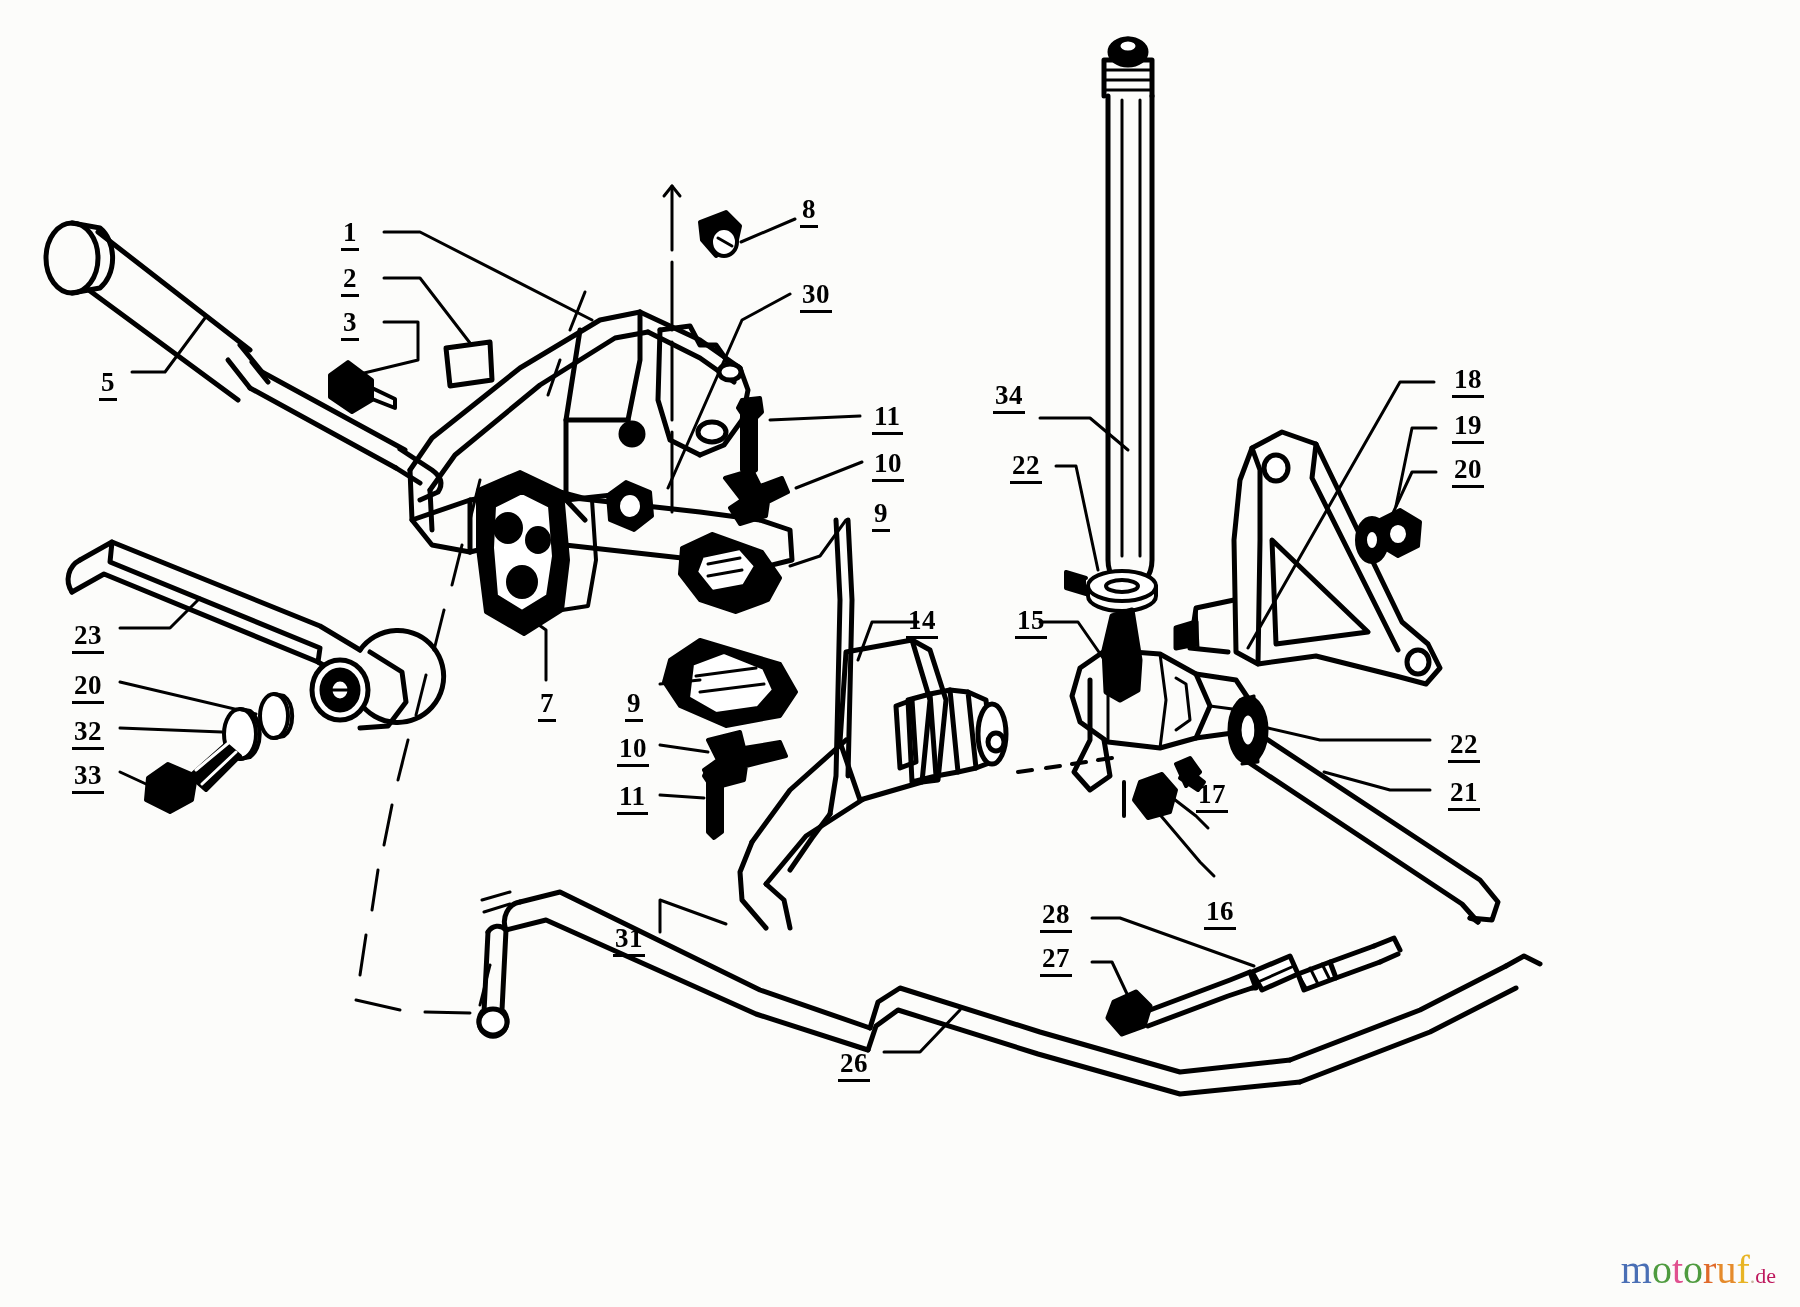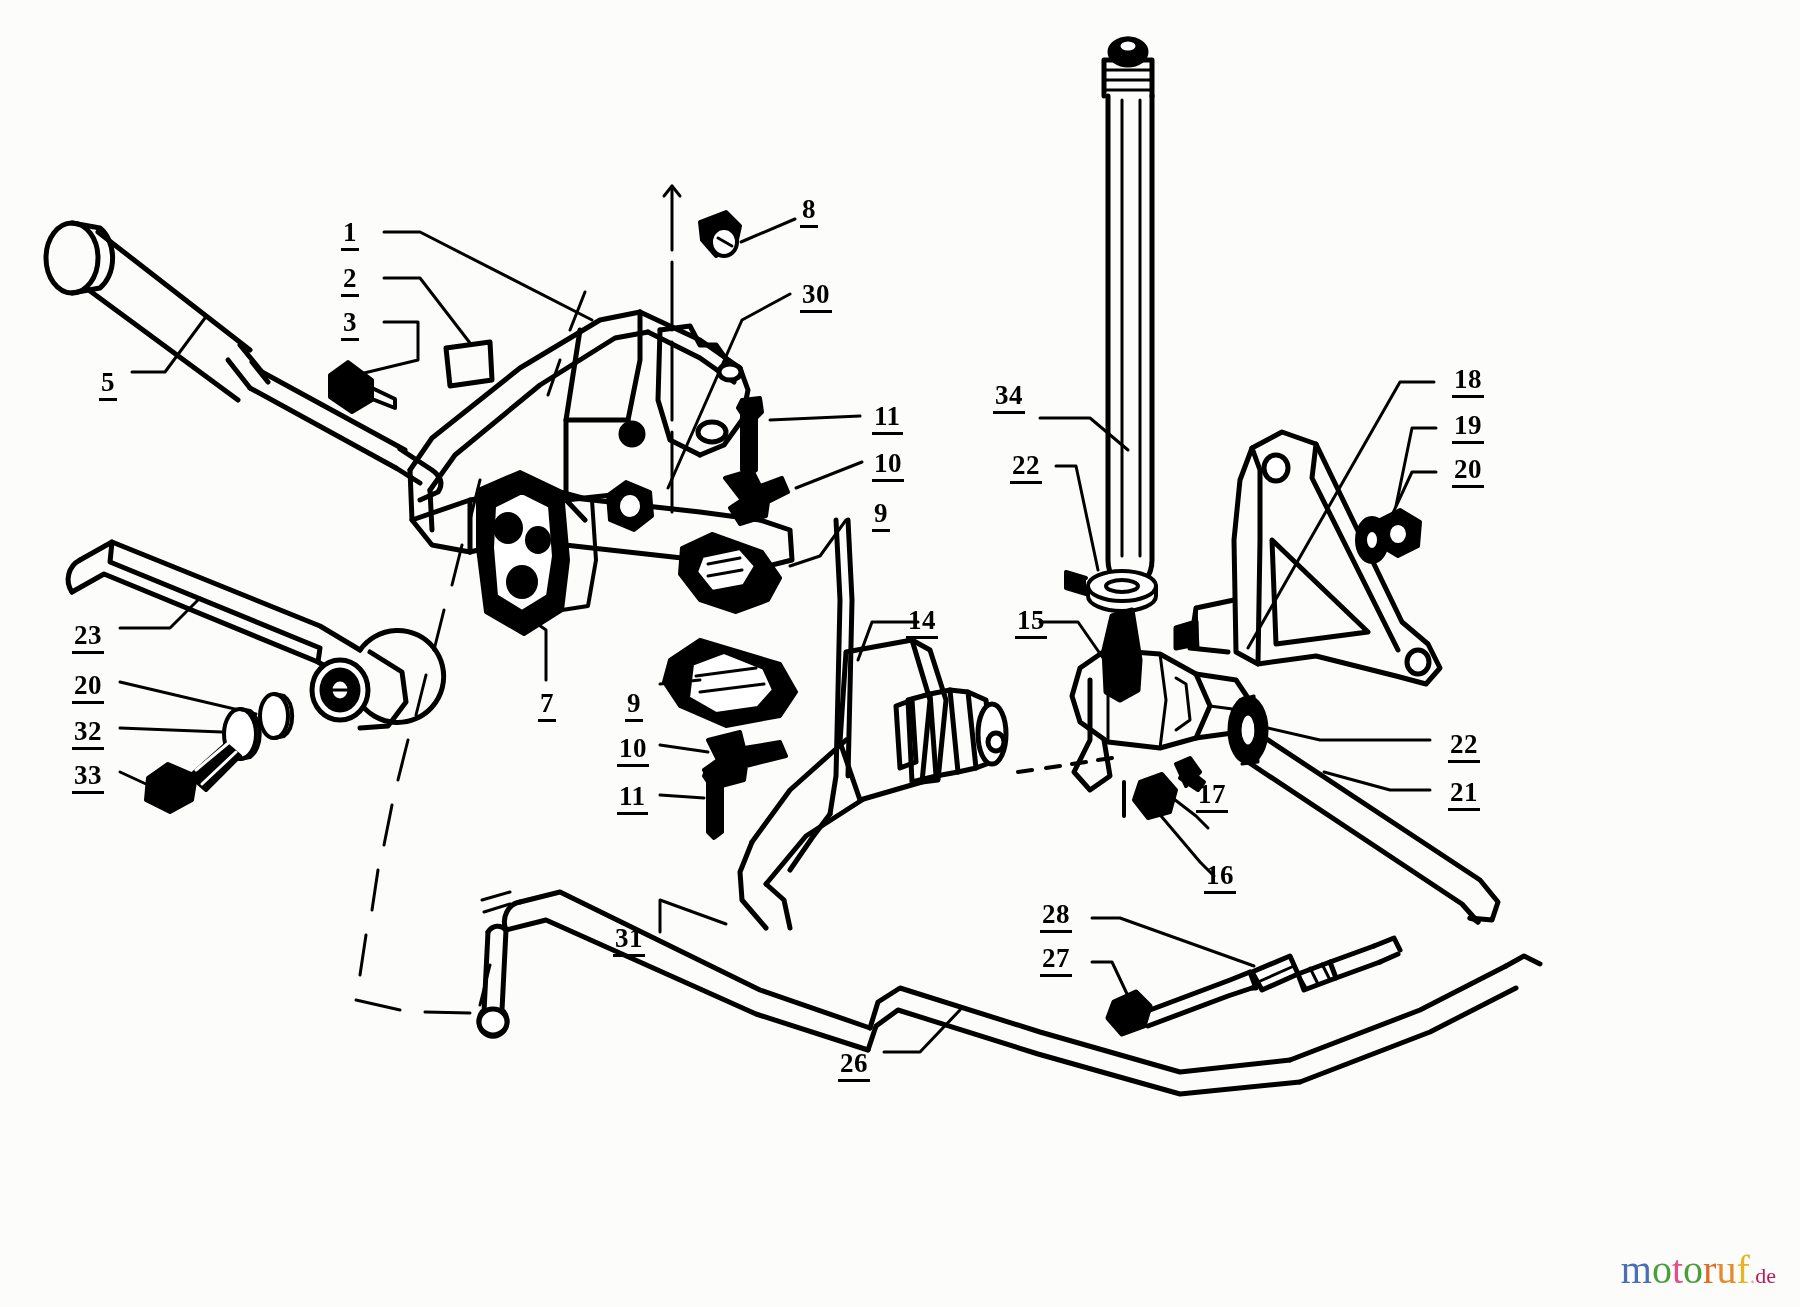--- a/index.html
+++ b/index.html
@@ -396,21 +396,21 @@
   <div class="callout" style="left:72px;top:622px;"><span class="num">23</span></div>
   <div class="callout" style="left:72px;top:672px;"><span class="num">20</span></div>
   <div class="callout" style="left:72px;top:718px;"><span class="num">32</span></div>
   <div class="callout" style="left:72px;top:762px;"><span class="num">33</span></div>
   <div class="callout" style="left:538px;top:690px;"><span class="num">7</span></div>
   <div class="callout" style="left:625px;top:690px;"><span class="num">9</span></div>
   <div class="callout" style="left:617px;top:735px;"><span class="num">10</span></div>
   <div class="callout" style="left:617px;top:783px;"><span class="num">11</span></div>
   <div class="callout" style="left:906px;top:607px;"><span class="num">14</span></div>
   <div class="callout" style="left:1015px;top:607px;"><span class="num">15</span></div>
-  <div class="callout" style="left:1204px;top:862px;text-decoration:underline;"><span class="num">16</span></div>
+  <div class="callout" style="left:1204px;top:898px;text-decoration:underline;"><span class="num">16</span></div>
   <div class="callout" style="left:1196px;top:781px;"><span class="num">17</span></div>
   <div class="callout" style="left:1448px;top:731px;"><span class="num">22</span></div>
   <div class="callout" style="left:1448px;top:779px;"><span class="num">21</span></div>
   <div class="callout" style="left:613px;top:925px;"><span class="num">31</span></div>
   <div class="callout" style="left:838px;top:1050px;"><span class="num">26</span></div>
   <div class="callout" style="left:1040px;top:945px;"><span class="num">27</span></div>
   <div class="callout" style="left:1040px;top:901px;"><span class="num">28</span></div>
 
   <div id="watermark">
     <span class="l1">m</span><span class="l2">o</span><span class="l3">t</span><span class="l4">o</span><span class="l5">r</span><span class="l6">u</span><span class="l7">f</span><span class="dot">.</span><span class="de">de</span>

